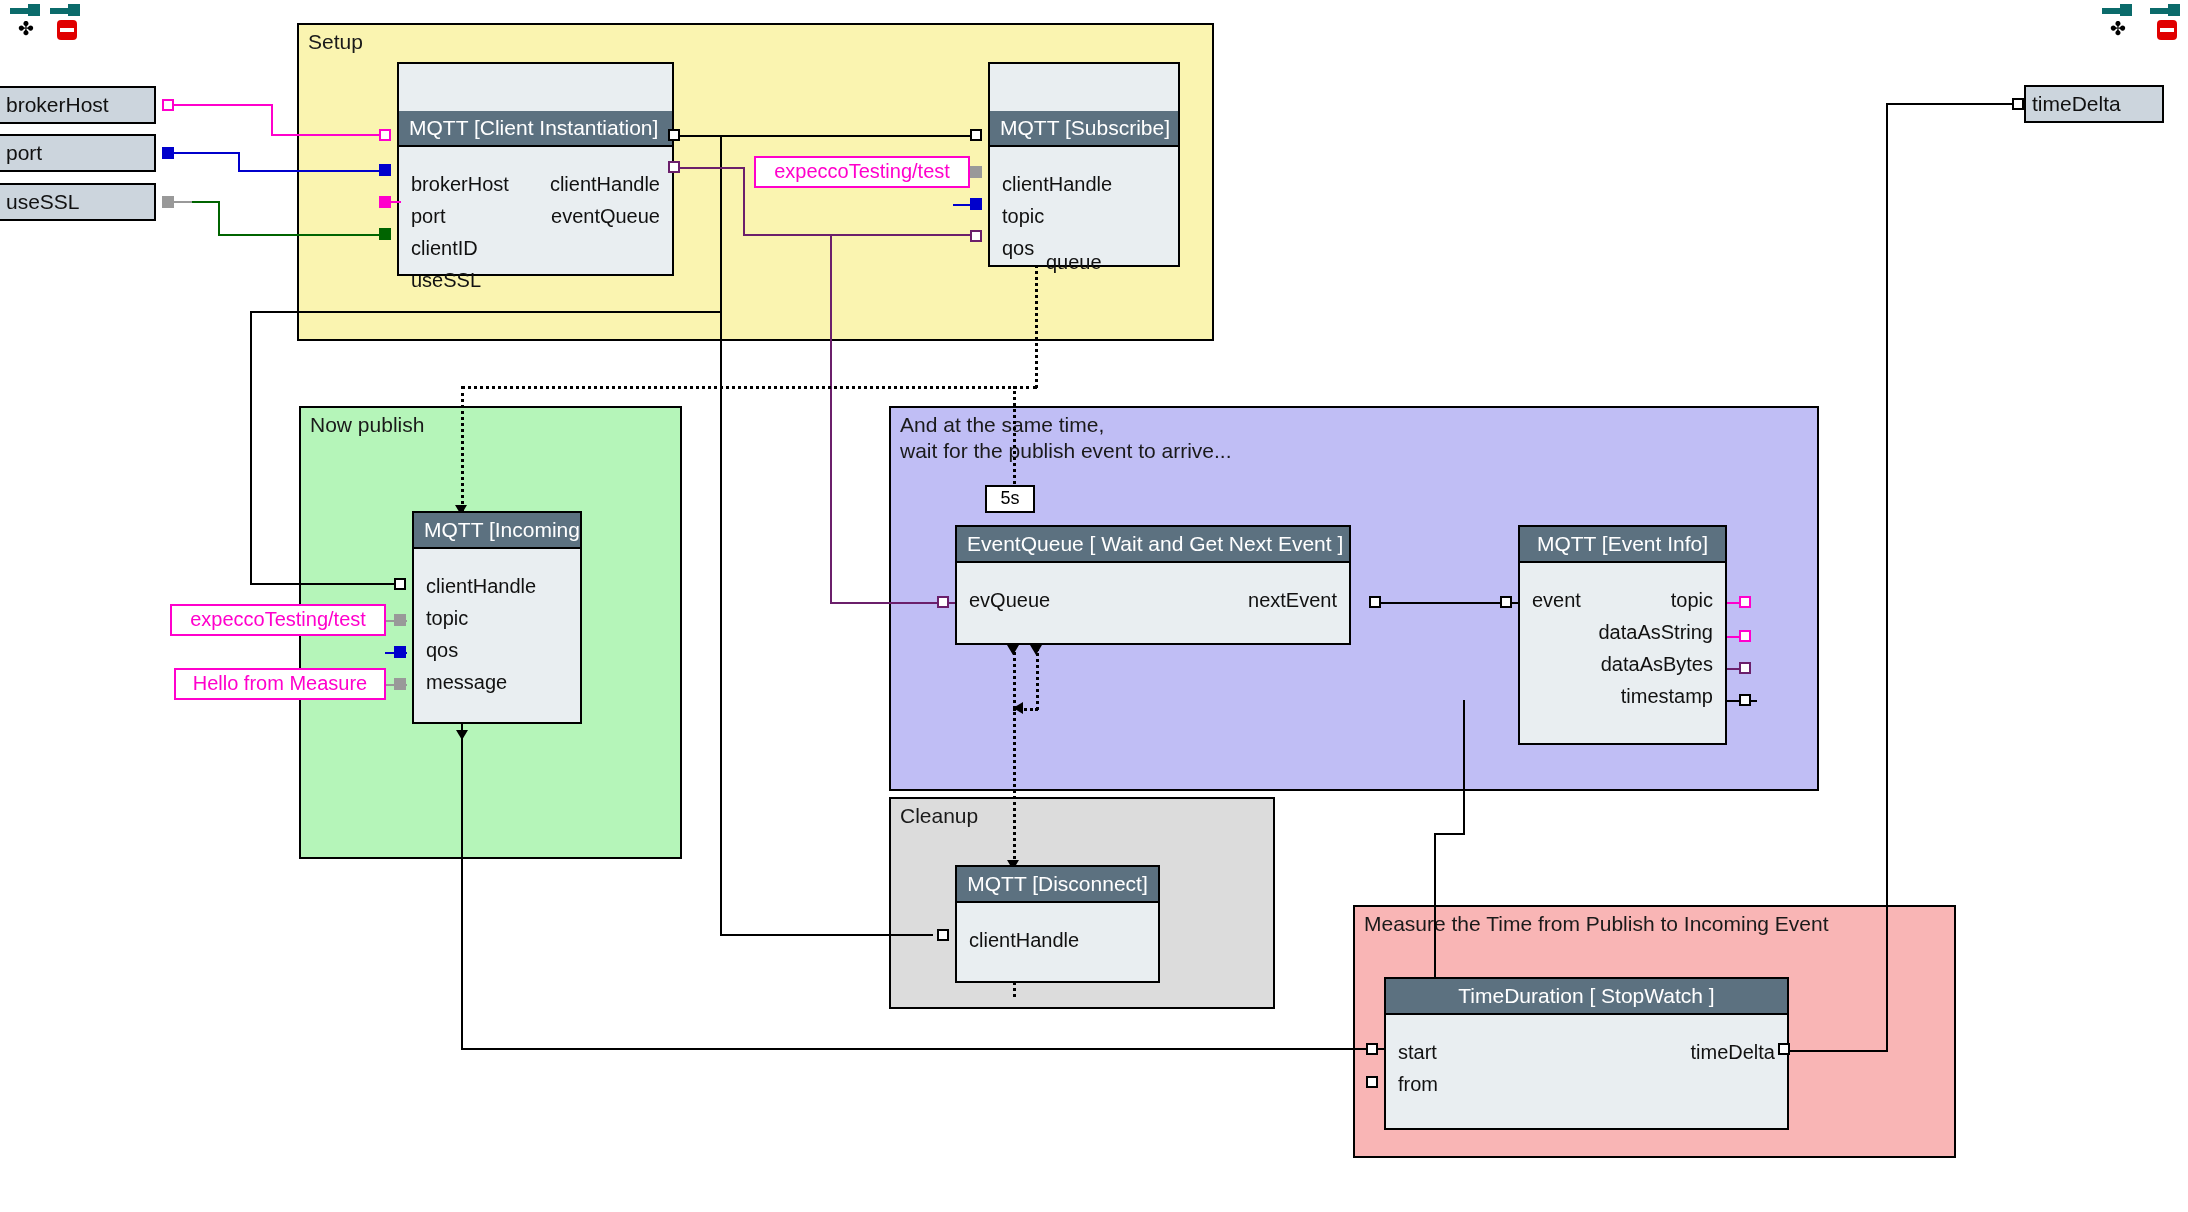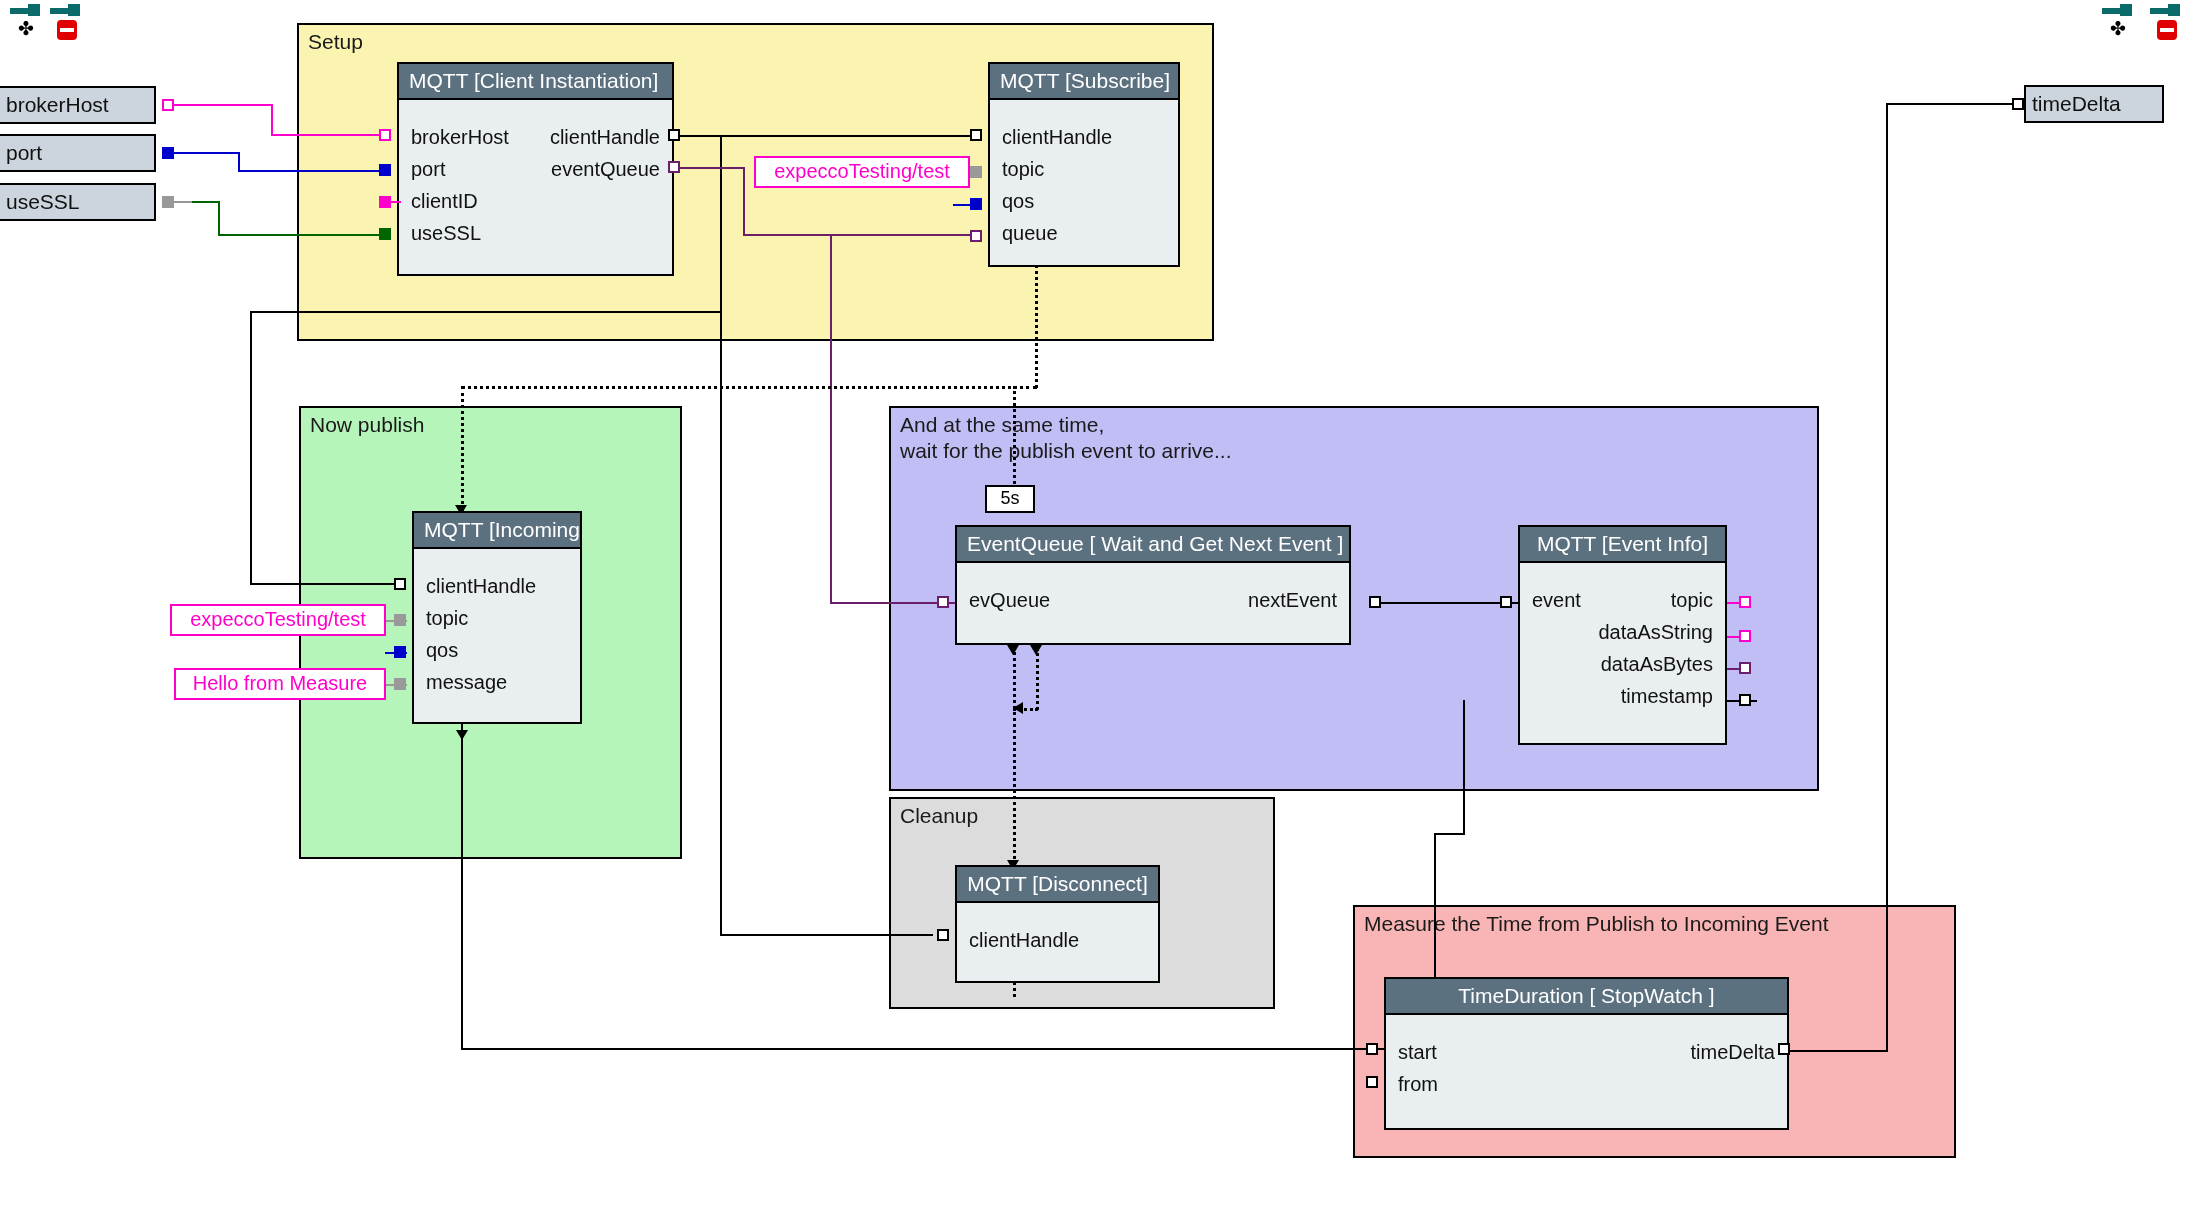--- a/index.html
+++ b/index.html
@@ -8,21 +8,21 @@
 
   
   .group{position:absolute;border:2px solid #000;box-sizing:border-box;}
   .group > .group-title{position:absolute;left:9px;top:4px;font-size:21px;color:#1a1a1a;
       white-space:pre;line-height:26px;}
 
   
   .block{position:absolute;border:2px solid #000;box-sizing:border-box;background:#e9eef1;}
   .block .hdr{background:#5c7180;color:#ffffff;font-size:21px;line-height:34px;height:36px;
       box-sizing:border-box;border-bottom:2px solid #000;padding:0 10px;white-space:nowrap;overflow:hidden;}
-  .block .hdr.left{text-align:left;}
+  .block .hdr.left{text-align:left;margin-top:47px;}
   .block .hdr.center{text-align:center;}
   .block .body{position:relative;height:calc(100% - 36px);}
   .pin-label{position:absolute;font-size:20px;color:#111;white-space:nowrap;line-height:20px;}
   .pin-label.in{left:12px;}
   .pin-label.out{right:12px;text-align:right;}
 
   
   .pin{position:absolute;width:12px;height:12px;box-sizing:border-box;}
   .pin.hollow{background:#ffffff;border:2px solid #000;}
   .pin.blue{background:#0000cc;border:2px solid #0000cc;}
@@ -230,21 +230,21 @@
   <div class="pin hollow" style="left:668px;top:129px;"></div>
   <div class="pin purple-h" style="left:668px;top:161px;"></div>
   <div class="w h magenta" style="left:385px;top:201px;width:16px;"></div>
 
   <div class="block" style="left:988px;top:62px;width:192px;height:205px;">
     <div class="hdr left">MQTT [Subscribe]</div>
     <div class="body">
       <div class="pin-label in" style="top:27px;">clientHandle</div>
       <div class="pin-label in" style="top:59px;">topic</div>
       <div class="pin-label in" style="top:91px;">qos</div>
-      <div class="pin-label in" style="top:123px;">queue</div>
+      <div class="pin-label in" style="top:105px;margin-left:44px;">queue</div>
     </div>
   </div>
   <div class="pin hollow" style="left:970px;top:129px;"></div>
   <div class="pin gray" style="left:970px;top:166px;"></div>
   <div class="pin blue" style="left:970px;top:198px;"></div>
   <div class="pin purple-h" style="left:970px;top:230px;"></div>
 
   <div class="litbox" style="left:754px;top:156px;width:216px;height:32px;">expeccoTesting/test</div>
 
   <div class="block" style="left:412px;top:511px;width:170px;height:213px;">

